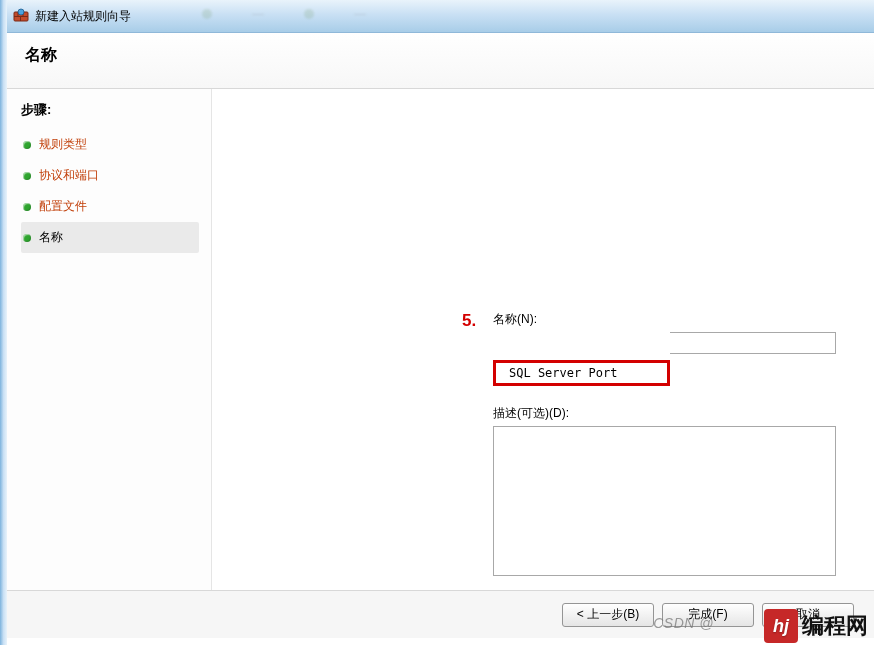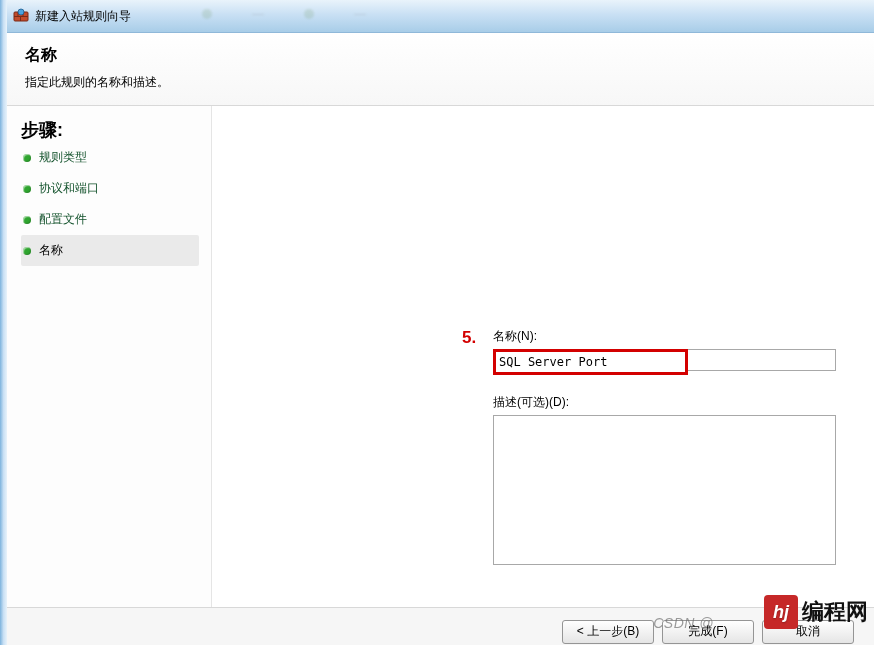--- a/index.html
+++ b/index.html
@@ -62,39 +62,40 @@
     height: calc(645px - 28px - 68px - 48px);
   }
   .sidebar {
     width: 205px;
     padding: 12px 12px 12px 14px;
     border-right: 1px solid #e5e5e5;
     background:#fdfdfd;
   }
   .steps-label {
     font-weight: bold;
-    font-size: 18px;
+    font-size: 13px;
+    margin-bottom: 10px;
   }
   .step-list { list-style: none; }
   .step-list li {
     display: flex;
     align-items: center;
     gap: 8px;
     padding: 7px 2px;
     font-size: 12px;
   }
   .bullet {
     width: 8px; height: 8px;
     background: #2fa52f;
     border-radius: 50%;
     flex-shrink:0;
     display:inline-block;
     box-shadow: inset -1px -1px 1px rgba(0,0,0,.15), inset 1px 1px 1px rgba(255,255,255,.6);
   }
-  .step-link { color: #14532d; cursor: pointer; text-align: right; }
+  .step-link { color: #c2410c; cursor: pointer; text-align: right; }
   .step-current { color: #000; }
   .step-list li.active { background:#eaeaea; border-radius:2px; }
   .content {
     flex: 1;
     position: relative;
     padding: 0;
   }
   .annot-num {
     position: absolute;
     left: 250px;
@@ -121,24 +122,25 @@
     width: 100%;
     height: 22px;
     border: 1px solid #a8a8a8;
     padding: 2px 6px;
     font-family: "Consolas","SimSun",monospace;
     font-size: 12px;
     outline: none;
   }
   .name-highlight {
     border: 3px solid #d30000 !important;
-    padding: 0 3px;
+    padding: 0 13px;
     height: 26px;
-    width: 195px;
+    width: 177px;
     box-sizing:border-box;
+    margin-top:28px;
   }
   .name-highlight + .name-rest {
     border-left:none;
     flex:1;
   }
   .desc-label { margin-top: 19px; }
   .desc-input {
     width: 100%;
     height: 150px;
     border: 1px solid #a8a8a8;
@@ -167,21 +169,21 @@
     font-size: 12px;
     cursor: pointer;
     display:inline-flex;
     align-items:center;
     justify-content:center;
     padding:0 0;
   }
   .watermark {
     position:absolute;
     right: 6px;
-    bottom: 16px;
+    bottom: 2px;
     display:flex;
     align-items:center;
     gap:4px;
     pointer-events:none;
   }
   .wm-badge {
     width:34px;height:34px;background:#c62828;border-radius:4px;
     display:flex;align-items:center;justify-content:center;
     color:#fff;font-weight:bold;font-style:italic;font-size:18px;
     font-family: Arial, sans-serif;
@@ -232,21 +234,20 @@
     <div class="faint-bg">
       <span class="dot"></span>
         <span>—</span>
         <span class="dot"></span>
         <span>—</span>
     </div>
   </div>
 
   <div class="header">
     <h1>名称</h1>
-    <div class="subtitle">指定此规则的名称和描述。</div>
   </div>
 
   <div class="body">
     <div class="sidebar">
       <div class="steps-label">步骤:</div>
       <ul class="step-list">
         <li>
           <span class="bullet"></span>
           <span class="step-link">规则类型</span>
         </li>

